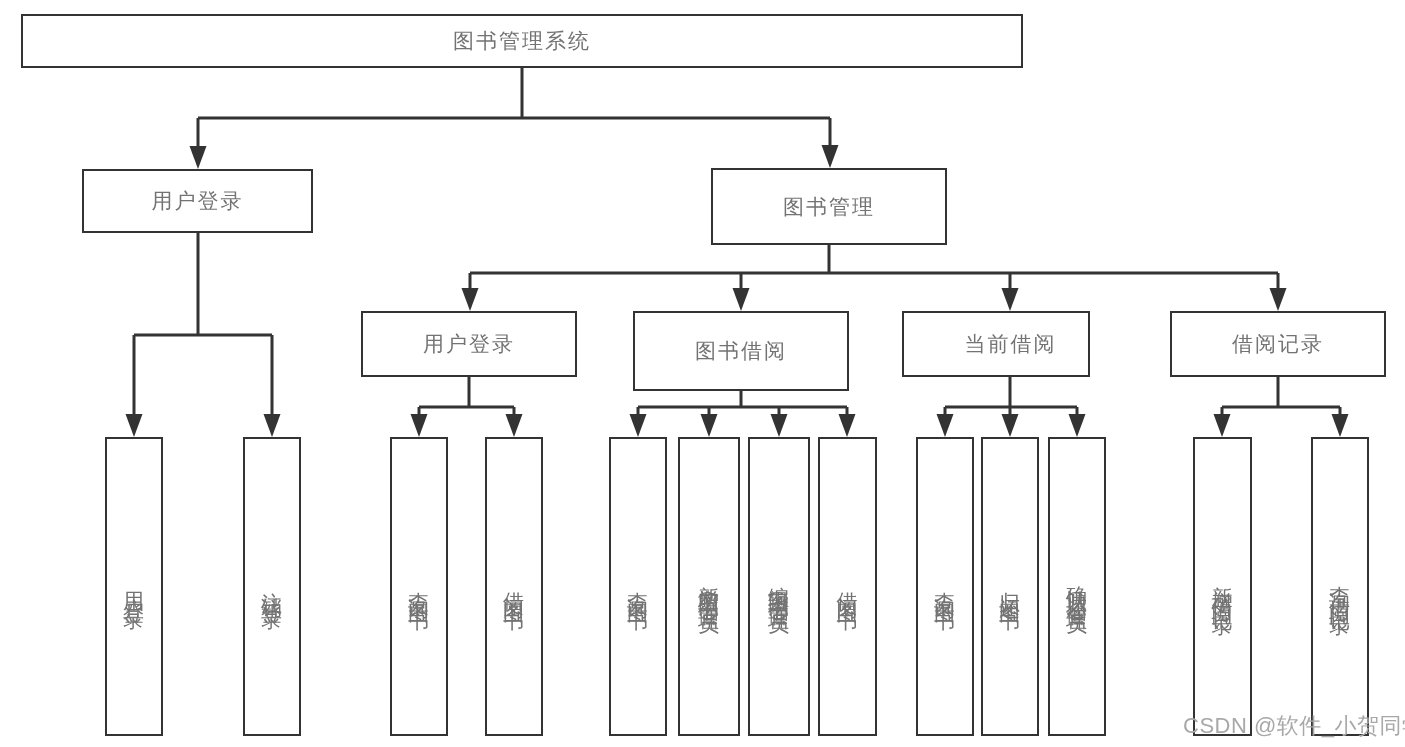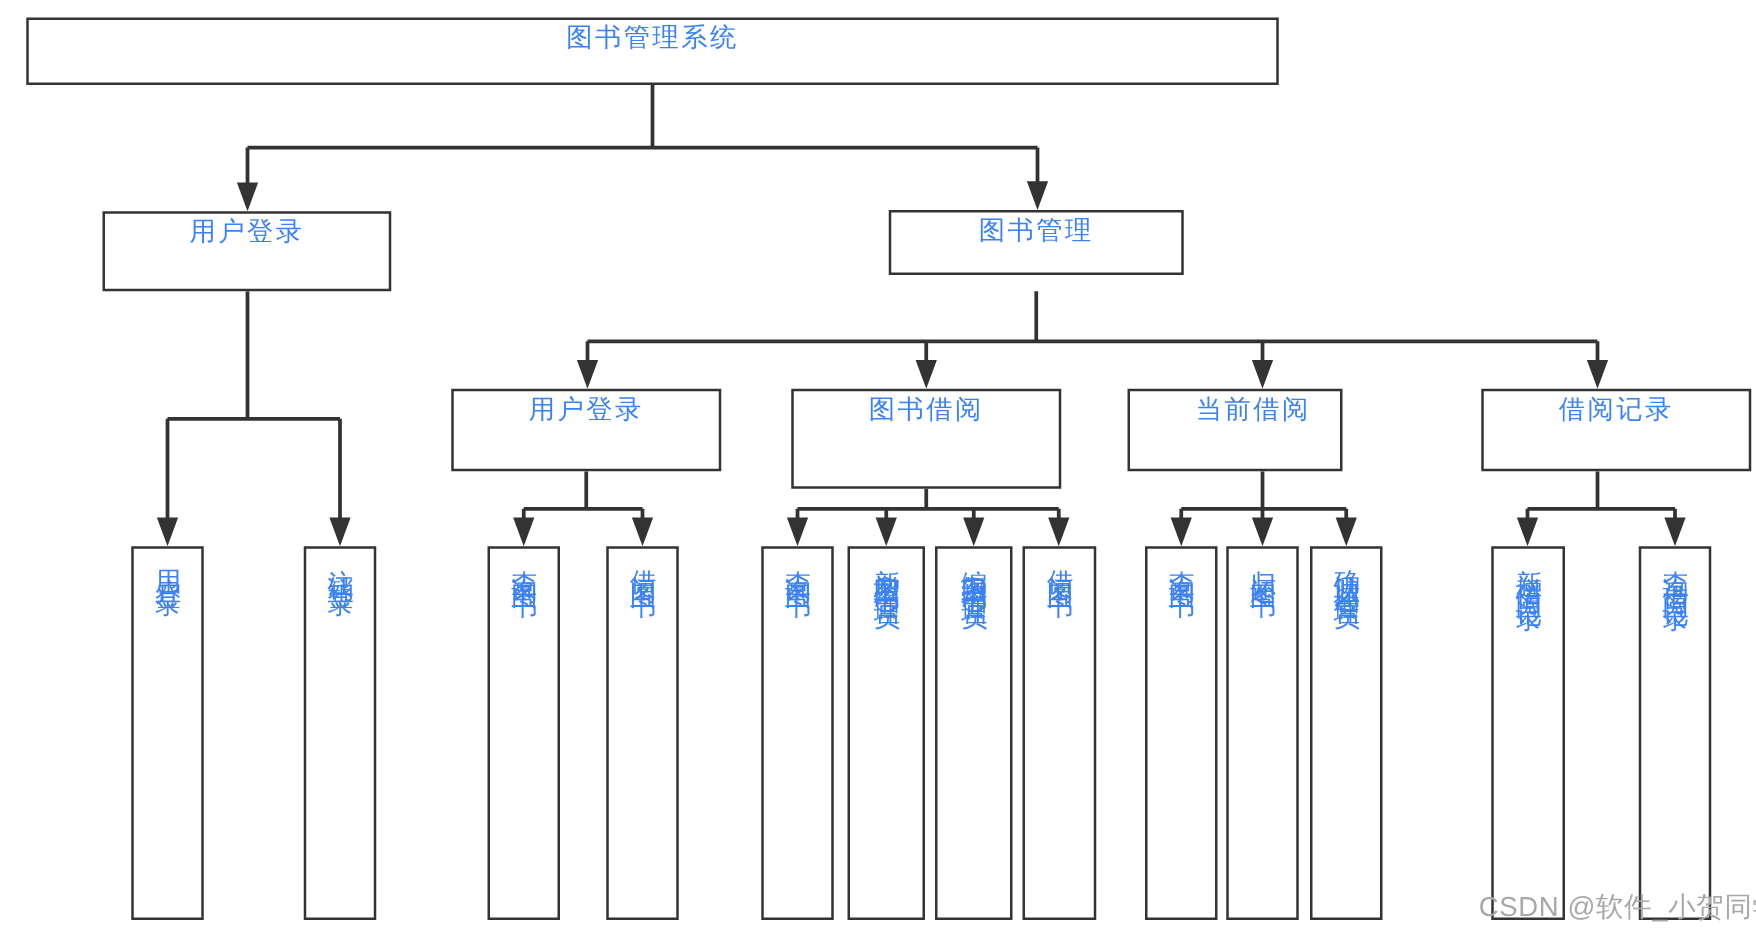--- a/index.html
+++ b/index.html
@@ -20,22 +20,23 @@
     left: 0; top: 0;
     width: 1405px; height: 747px;
     z-index: 1;
   }
   .node {
     position: absolute;
     box-sizing: border-box;
     background: #ffffff;
     border: 2.5px solid #333333;
     display: flex;
+    align-items: center;
     justify-content: center;
-    color: #3b82f6;
+    color: #737373;
     z-index: 2;
   }
   .node-h {
     font-size: 21px;
     letter-spacing: 2px;
     white-space: nowrap;
   }
   .node-v {
     font-size: 21px;
   }
@@ -105,34 +106,34 @@
     </g>
   </svg>
 
   <div class="node node-h" style="left:21px; top:14px; width:1002px; height:54px;">
     <span>图书管理系统</span>
   </div>
 
   <div class="node node-h" style="left:82px; top:169px; width:231px; height:64px;">
     <span>用户登录</span>
   </div>
-  <div class="node node-h" style="left:711px; top:168px; width:236px; height:52px;">
+  <div class="node node-h" style="left:711px; top:168px; width:236px; height:77px;">
     <span>图书管理</span>
   </div>
 
   <div class="node node-h" style="left:361px; top:311px; width:216px; height:66px;">
     <span>用户登录</span>
   </div>
   <div class="node node-h" style="left:633px; top:311px; width:216px; height:80px;">
     <span>图书借阅</span>
   </div>
-  <div class="node node-h" style="left:902px; top:311px; width:172px; height:66px;padding-left:29px;">
+  <div class="node node-h" style="left:902px; top:311px; width:188px; height:66px;padding-left:29px;">
     <span>当前借阅</span>
   </div>
-  <div class="node node-h" style="left:1170px; top:311px; width:216px; height:66px;margin-left:15px;">
+  <div class="node node-h" style="left:1170px; top:311px; width:216px; height:66px;">
     <span>借阅记录</span>
   </div>
 
   <div class="node node-v" style="left:105px; top:437px; width:58px; height:299px;">
     <span class="v-text">用户登录</span>
   </div>
   <div class="node node-v" style="left:243px; top:437px; width:58px; height:299px;">
     <span class="v-text">注销登录</span>
   </div>
 

